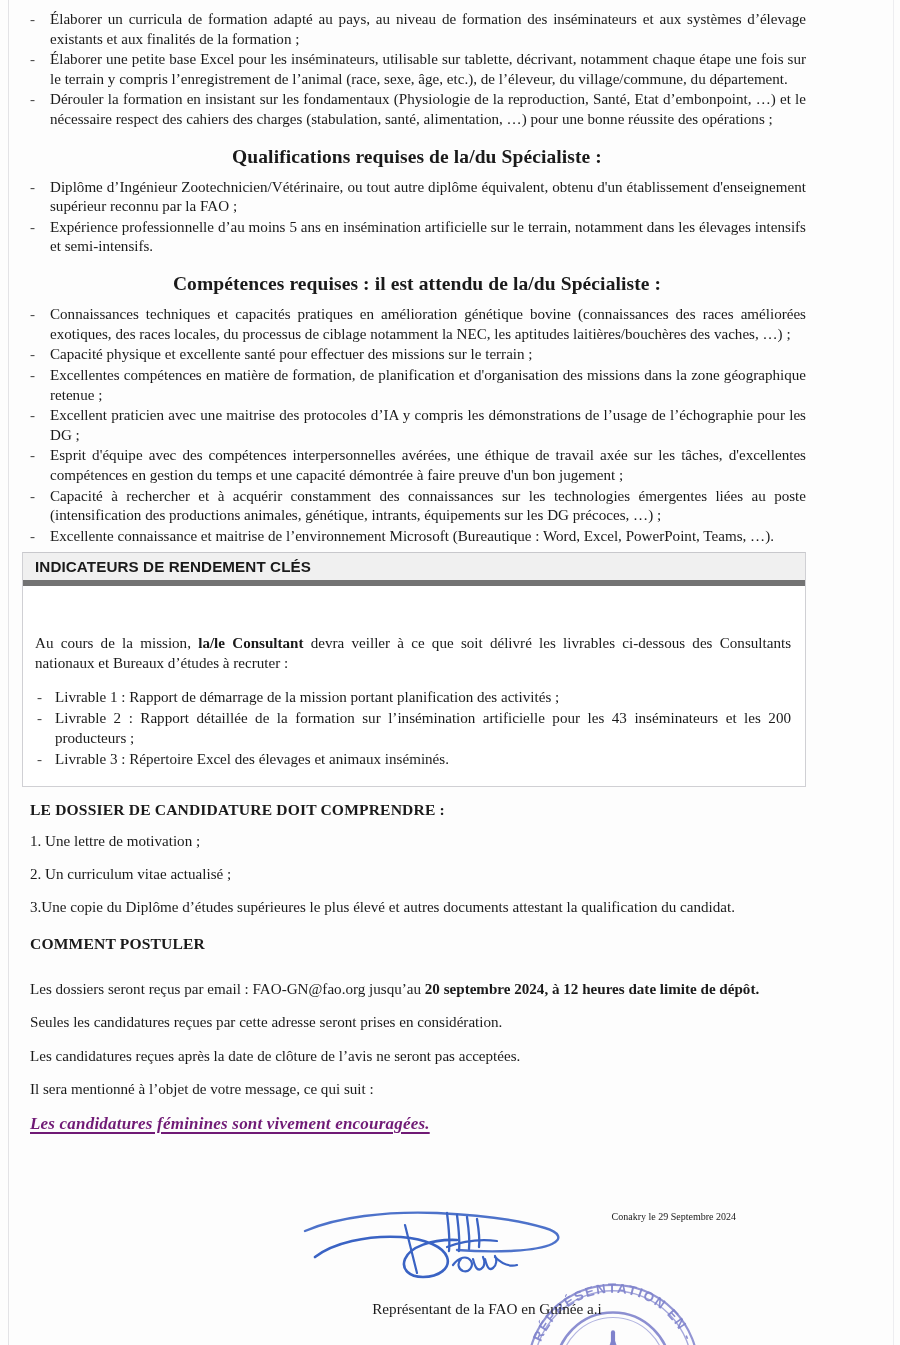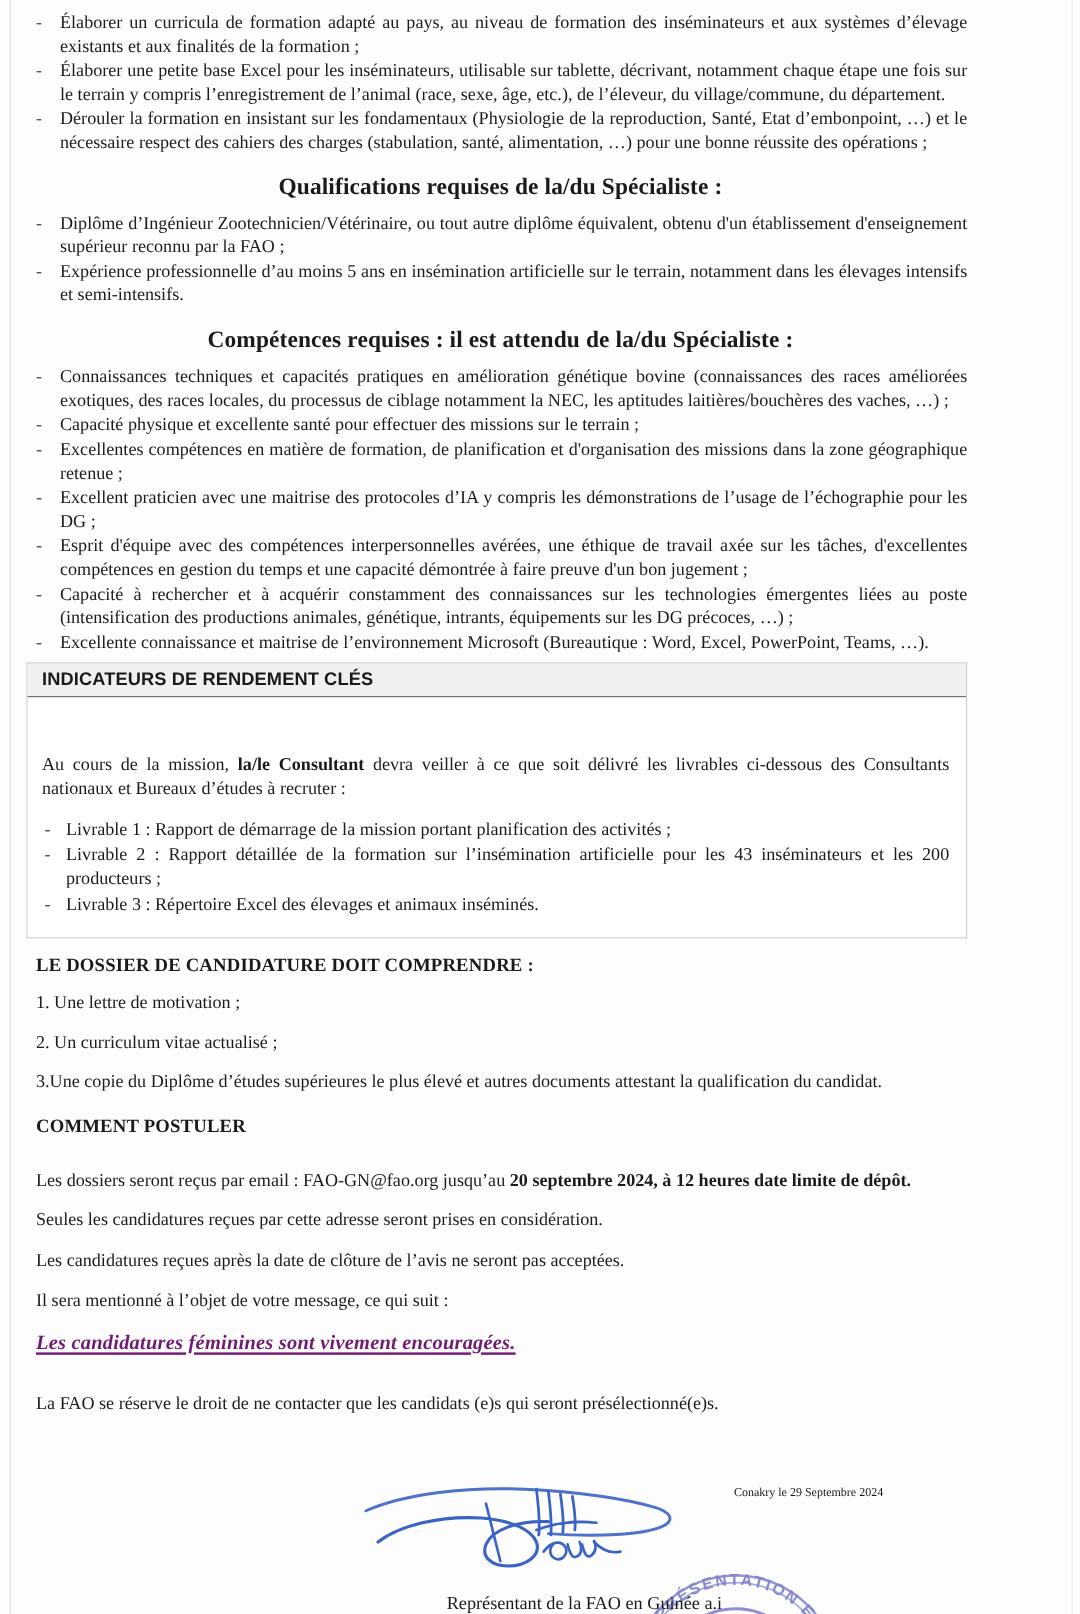--- a/index.html
+++ b/index.html
@@ -92,21 +92,21 @@
 
   
   .kpi-box {
     margin: 6px 0 0 0;
     border: 1px solid #d0d0d4;
     border-top: 1px solid #c8c8cc;
     background: #ffffff;
   }
   .kpi-header {
     background: #f0f0f0;
-    border-bottom: 1px solid #737373;
+    border-bottom: 6px solid #737373;
     padding: 5px 10px 5px 12px;
   }
   .kpi-body {
     padding: 7px 14px 14px 12px;
     margin-top: 40px;
   }
   .kpi-intro {
     font-size: 15.1px;
     line-height: 1.33;
     text-align: justify;
@@ -244,21 +244,20 @@
   <h3 class="plain-heading">COMMENT POSTULER</h3>
   <div class="spacer-sm"></div>
   <p class="para"><span>Les dossiers seront reçus par email : FAO-GN@fao.org  jusqu’au </span><span class="bold">20 septembre 2024, à 12 heures date limite de dépôt.</span></p>
   <p class="para">Seules les candidatures reçues par cette adresse seront prises en considération.</p>
   <p class="para">Les candidatures reçues après la date de clôture de l’avis ne seront pas acceptées.</p>
   <p class="para">Il sera mentionné à l’objet de votre message, ce qui suit :</p>
   <p class="para"><span class="emphasis-blue">Les candidatures féminines sont vivement encouragées.</span></p>
 
   <div class="spacer-md"></div>
 
-  <p class="para">La FAO se réserve le droit de ne contacter que les candidats (e)s qui seront présélectionné(e)s.</p>
 
   <div class="sign-area">
 
     <div class="city-date">Conakry le 29 Septembre 2024</div>
 
     <div class="signature-ink">
       <svg viewBox="0 0 280 95" width="280" height="95" xmlns="http://www.w3.org/2000/svg">
         <g fill="none" stroke="#3a63c4" stroke-linecap="round" stroke-linejoin="round">
           <path d="M8,36 C40,22 90,16 140,18 C185,20 225,26 248,33 C262,37 266,44 255,49 C240,56 200,58 160,55" stroke-width="2.4" opacity="0.9"></path>
           <path d="M18,62 C36,48 70,40 104,42 C130,44 146,52 150,62 C154,73 142,82 126,82 C112,82 104,74 108,64

